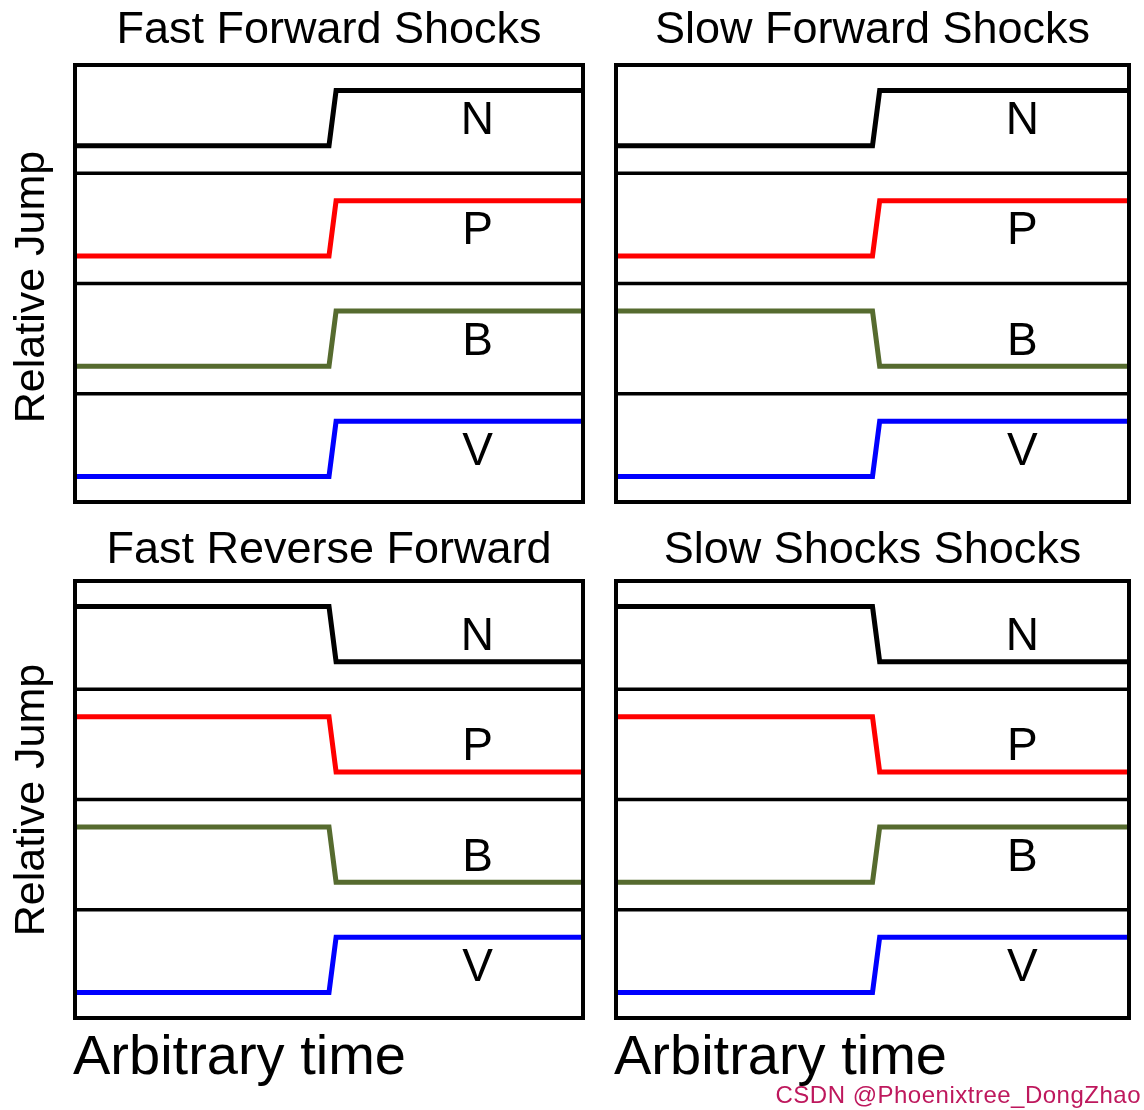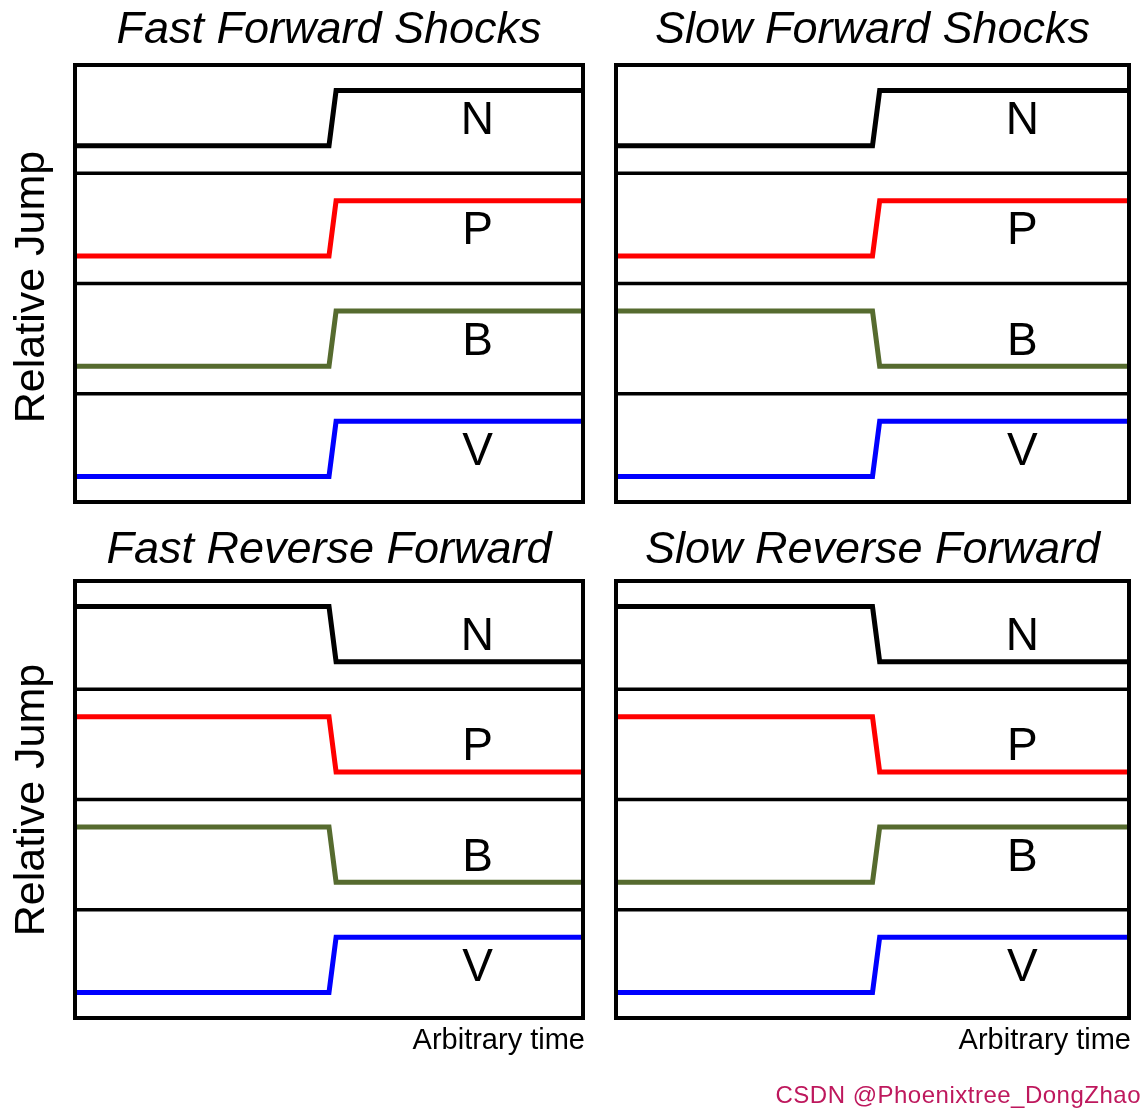--- a/index.html
+++ b/index.html
@@ -12,26 +12,25 @@
     overflow: hidden;
   }
   .panel-title {
     position: absolute;
     text-align: center;
     font-size: 45px;
     font-weight: 400;
     color: #000000;
     white-space: nowrap;
     line-height: 1.1;
-    font-style: italic;
   }
   .x-label {
     position: absolute;
-    text-align: right;
-    font-size: 29px;
+    text-align: left;
+    font-size: 56px;
     font-weight: 400;
     color: #000000;
     white-space: nowrap;
     line-height: 1.1;
   }
   .y-label {
     position: absolute;
     font-size: 43px;
     font-weight: 400;
     color: #000000;
@@ -54,21 +53,21 @@
 <body>
 
 <div id="figure">
 
   <div class="panel-title" style="left:73px; top:3px; width:512px;">Fast Forward Shocks</div>
 
   <div class="panel-title" style="left:614px; top:3px; width:517px;">Slow Forward Shocks</div>
 
   <div class="panel-title" style="left:73px; top:523px; width:512px;">Fast Reverse Forward</div>
 
-  <div class="panel-title" style="left:614px; top:523px; width:517px;">Slow Reverse Forward</div>
+  <div class="panel-title" style="left:614px; top:523px; width:517px;">Slow Shocks Shocks</div>
 
   <div class="y-label" style="left:30px; top:287px;">Relative Jump</div>
 
   <div class="y-label" style="left:30px; top:800px;">Relative Jump</div>
 
   <div id="panel-0" class="panel" style="left: 73px; top: 63px;">
       <svg width="512" height="441" viewBox="0 0 512 441">
         <polyline points="3,82.6875 256,82.6875 263.084,27.5625 509,27.5625" fill="none" stroke="#000000" stroke-width="5" stroke-linejoin="miter" stroke-linecap="butt"></polyline>
         <text x="404.48" y="71.125" text-anchor="middle" font-size="46" fill="#000000">N</text>
         <polyline points="3,192.9375 256,192.9375 263.084,137.8125 509,137.8125" fill="none" stroke="#ff0000" stroke-width="5" stroke-linejoin="miter" stroke-linecap="butt"></polyline>

